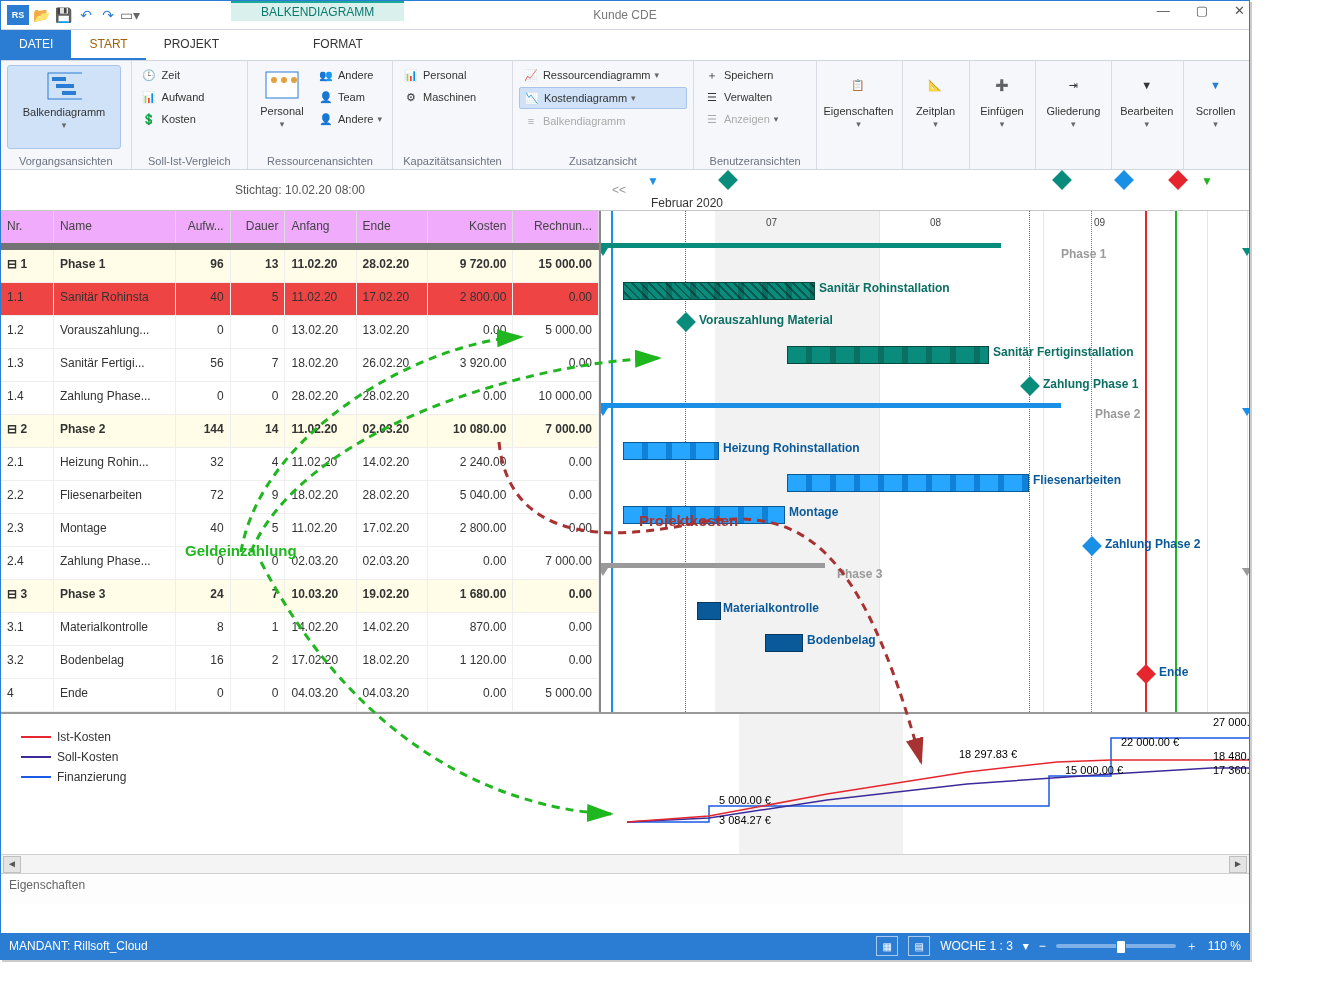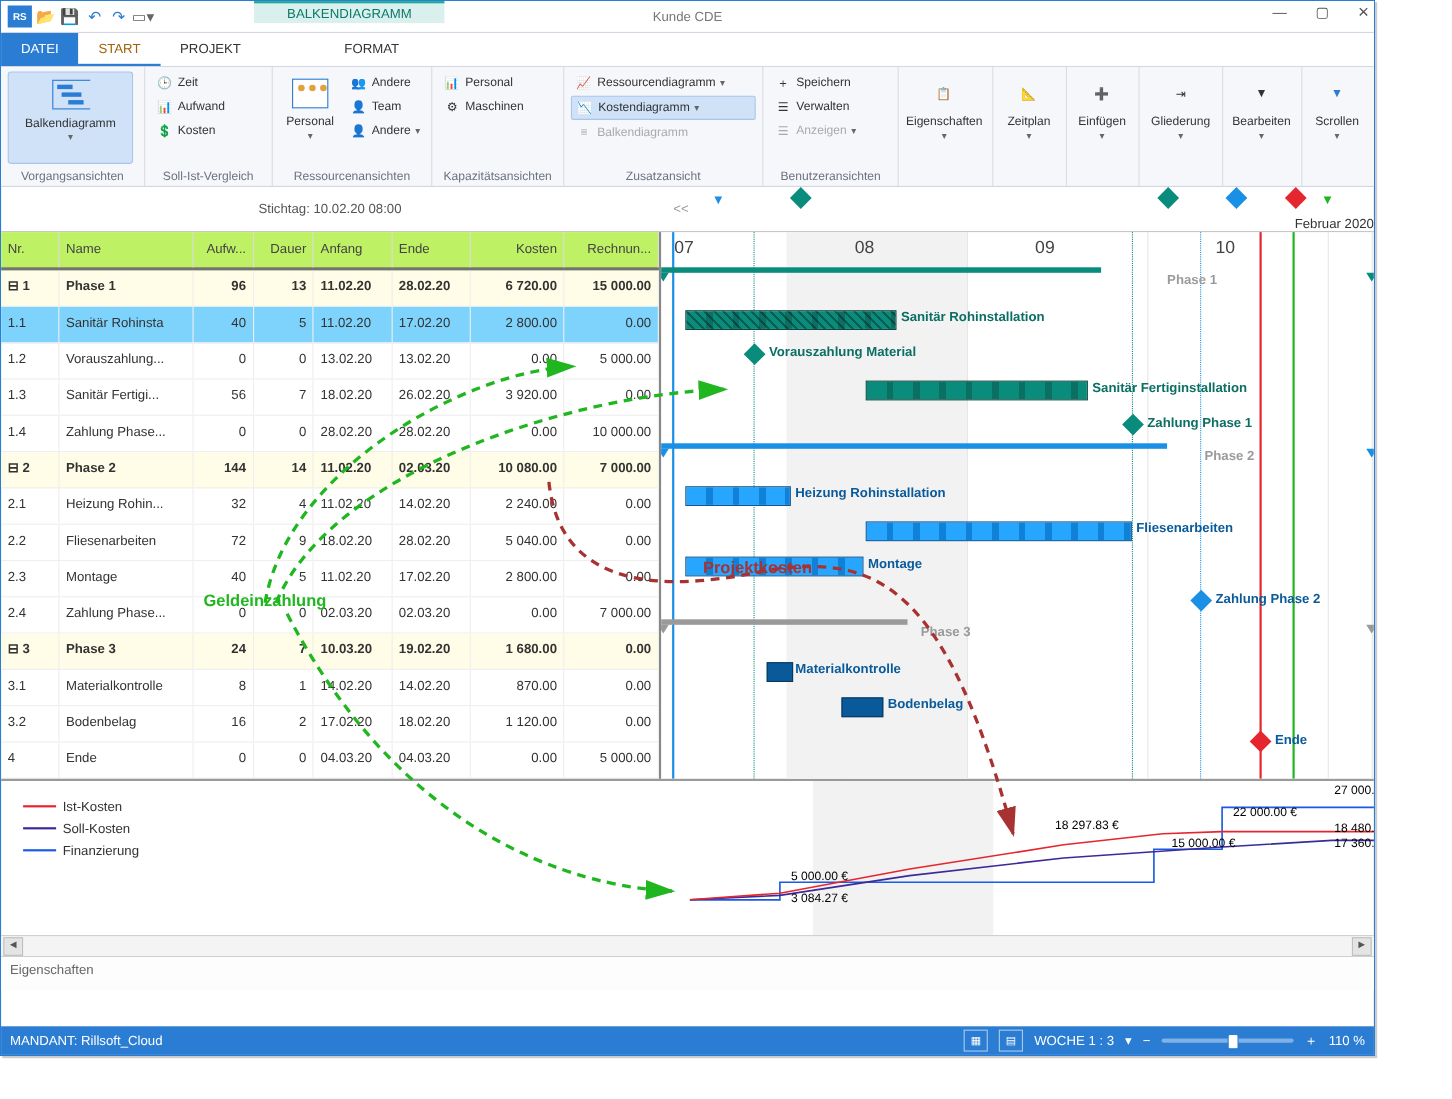--- a/index.html
+++ b/index.html
@@ -28,32 +28,32 @@
 .sm .mi{width:16px;height:16px;display:flex;align-items:center;justify-content:center}
 .dd:after{content:" \25BE";font-size:9px;color:#666}
 .dimmed{color:#aaa}
 .content{flex:1;display:flex;flex-direction:column;overflow:hidden}
 .stichtag-row{height:40px;display:flex;align-items:center}
 .stichtag-row .left-ref{width:598px;text-align:center;color:#555}
 .stichtag-row .nav{width:40px;text-align:center;color:#999}
 .grid-area{display:flex;border-top:1px solid #c6c6c6}
 .grid-left{width:598px;border-right:2px solid #888}
 .grid-right{flex:1;position:relative;overflow:hidden}
-.hdr-row{display:flex;height:32px;border-bottom:3px solid #737373;background:#bef264}
+.hdr-row{display:flex;height:32px;border-bottom:7px solid #737373;background:#f0abfc}
 .hdr-row div{border-right:1px solid #dcdcdc;padding:8px 6px 0 6px;font-size:12px;color:#444;overflow:hidden;white-space:nowrap}
 .col-nr{width:44px}.col-name{width:120px}.col-aufw{width:46px;text-align:right}.col-dauer{width:46px;text-align:right}.col-anf{width:64px}.col-end{width:64px}.col-kost{width:80px;text-align:right}.col-rech{width:80px;text-align:right}
 .data-row{display:flex;height:32px;border-bottom:1px solid #eee}
 .data-row div{border-right:1px solid #eee;padding:7px 6px 0 6px;font-size:12px;overflow:hidden;white-space:nowrap}
 .data-row.summary{background:#fffde8}
 .data-row.summary div{font-weight:bold}
-.data-row.sel{background:#7dd3fc}
+.data-row.sel{background:#ef4444}
 .gantt-bg{position:absolute;inset:0}
 .day-col{position:absolute;top:0;bottom:0;width:164px;border-right:1px solid #e6e6e6}
 .day-col.we{background:#f2f2f2}
-.day-tick{position:absolute;top:6px;width:164px;text-align:left;font-size:16px;color:#444}
+.day-tick{position:absolute;top:6px;width:164px;text-align:right;font-size:10px;color:#444}
 .gantt-row{position:absolute;left:0;right:0;height:32px}
 .bar{position:absolute;height:16px;top:7px;border-radius:0}
 .sum-bar{height:5px;top:8px;background:#0a8c7c}
 .sum-bar.blue{background:#1a8fe6}
 .sum-bar.gray{background:#9a9a9a}
 .sum-bar:before,.sum-bar:after{content:"";position:absolute;width:0;height:0;border-left:5px solid transparent;border-right:5px solid transparent;top:5px}
 .sum-bar:before{left:-3px;border-top:8px solid currentColor}
 .sum-bar:after{right:-3px;border-top:8px solid currentColor}
 .sum-bar.teal{color:#0a8c7c}.sum-bar.blue{color:#1a8fe6}.sum-bar.gray{color:#9a9a9a}
 .task-teal{background:repeating-linear-gradient(90deg,#0a8c7c 0 18px,#0b6f63 18px 24px);border:1px solid #074a41}
@@ -307,21 +307,21 @@
     <div class="stichtag-row">
       <div class="left-ref">Stichtag: 10.02.20 08:00</div>
       <div class="nav">&lt;&lt;</div>
       <div style="flex:1;position:relative;height:40px">
         <div style="position:absolute;left:8px;top:4px;color:#1a8fe6">▼</div>
         <div class="ms teal" style="left:82px;top:3px"></div>
         <div class="ms teal" style="left:416px;top:3px"></div>
         <div class="ms blue" style="left:478px;top:3px"></div>
         <div class="ms red" style="left:532px;top:3px"></div>
         <div style="position:absolute;left:562px;top:4px;color:#1fb61f">▼</div>
-        <div style="position:absolute;left:12px;right:0;top:26px;text-align:right">Februar 2020</div>
+        <div style="position:absolute;left:12px;right:0;top:26px;text-align:left">Februar 2020</div>
       </div>
     </div>
 
     <div class="grid-area">
       <div class="grid-left">
         <div class="hdr-row">
           <div class="col-nr">Nr.</div>
           <div class="col-name">Name</div>
           <div class="col-aufw">Aufw...</div>
           <div class="col-dauer">Dauer</div>
@@ -331,21 +331,21 @@
           <div class="col-rech">Rechnun...</div>
         </div>
         <div id="rows-host">
             <div class="data-row summary">
               <div class="col-nr">⊟ 1</div>
               <div class="col-name">Phase 1</div>
               <div class="col-aufw">96</div>
               <div class="col-dauer">13</div>
               <div class="col-anf">11.02.20</div>
               <div class="col-end">28.02.20</div>
-              <div class="col-kost">6 720.00</div>
+              <div class="col-kost">9 720.00</div>
               <div class="col-rech">15 000.00</div>
             </div>
             <div class="data-row sel">
               <div class="col-nr">1.1</div>
               <div class="col-name">Sanitär Rohinsta</div>
               <div class="col-aufw">40</div>
               <div class="col-dauer">5</div>
               <div class="col-anf">11.02.20</div>
               <div class="col-end">17.02.20</div>
               <div class="col-kost">2 800.00</div>

